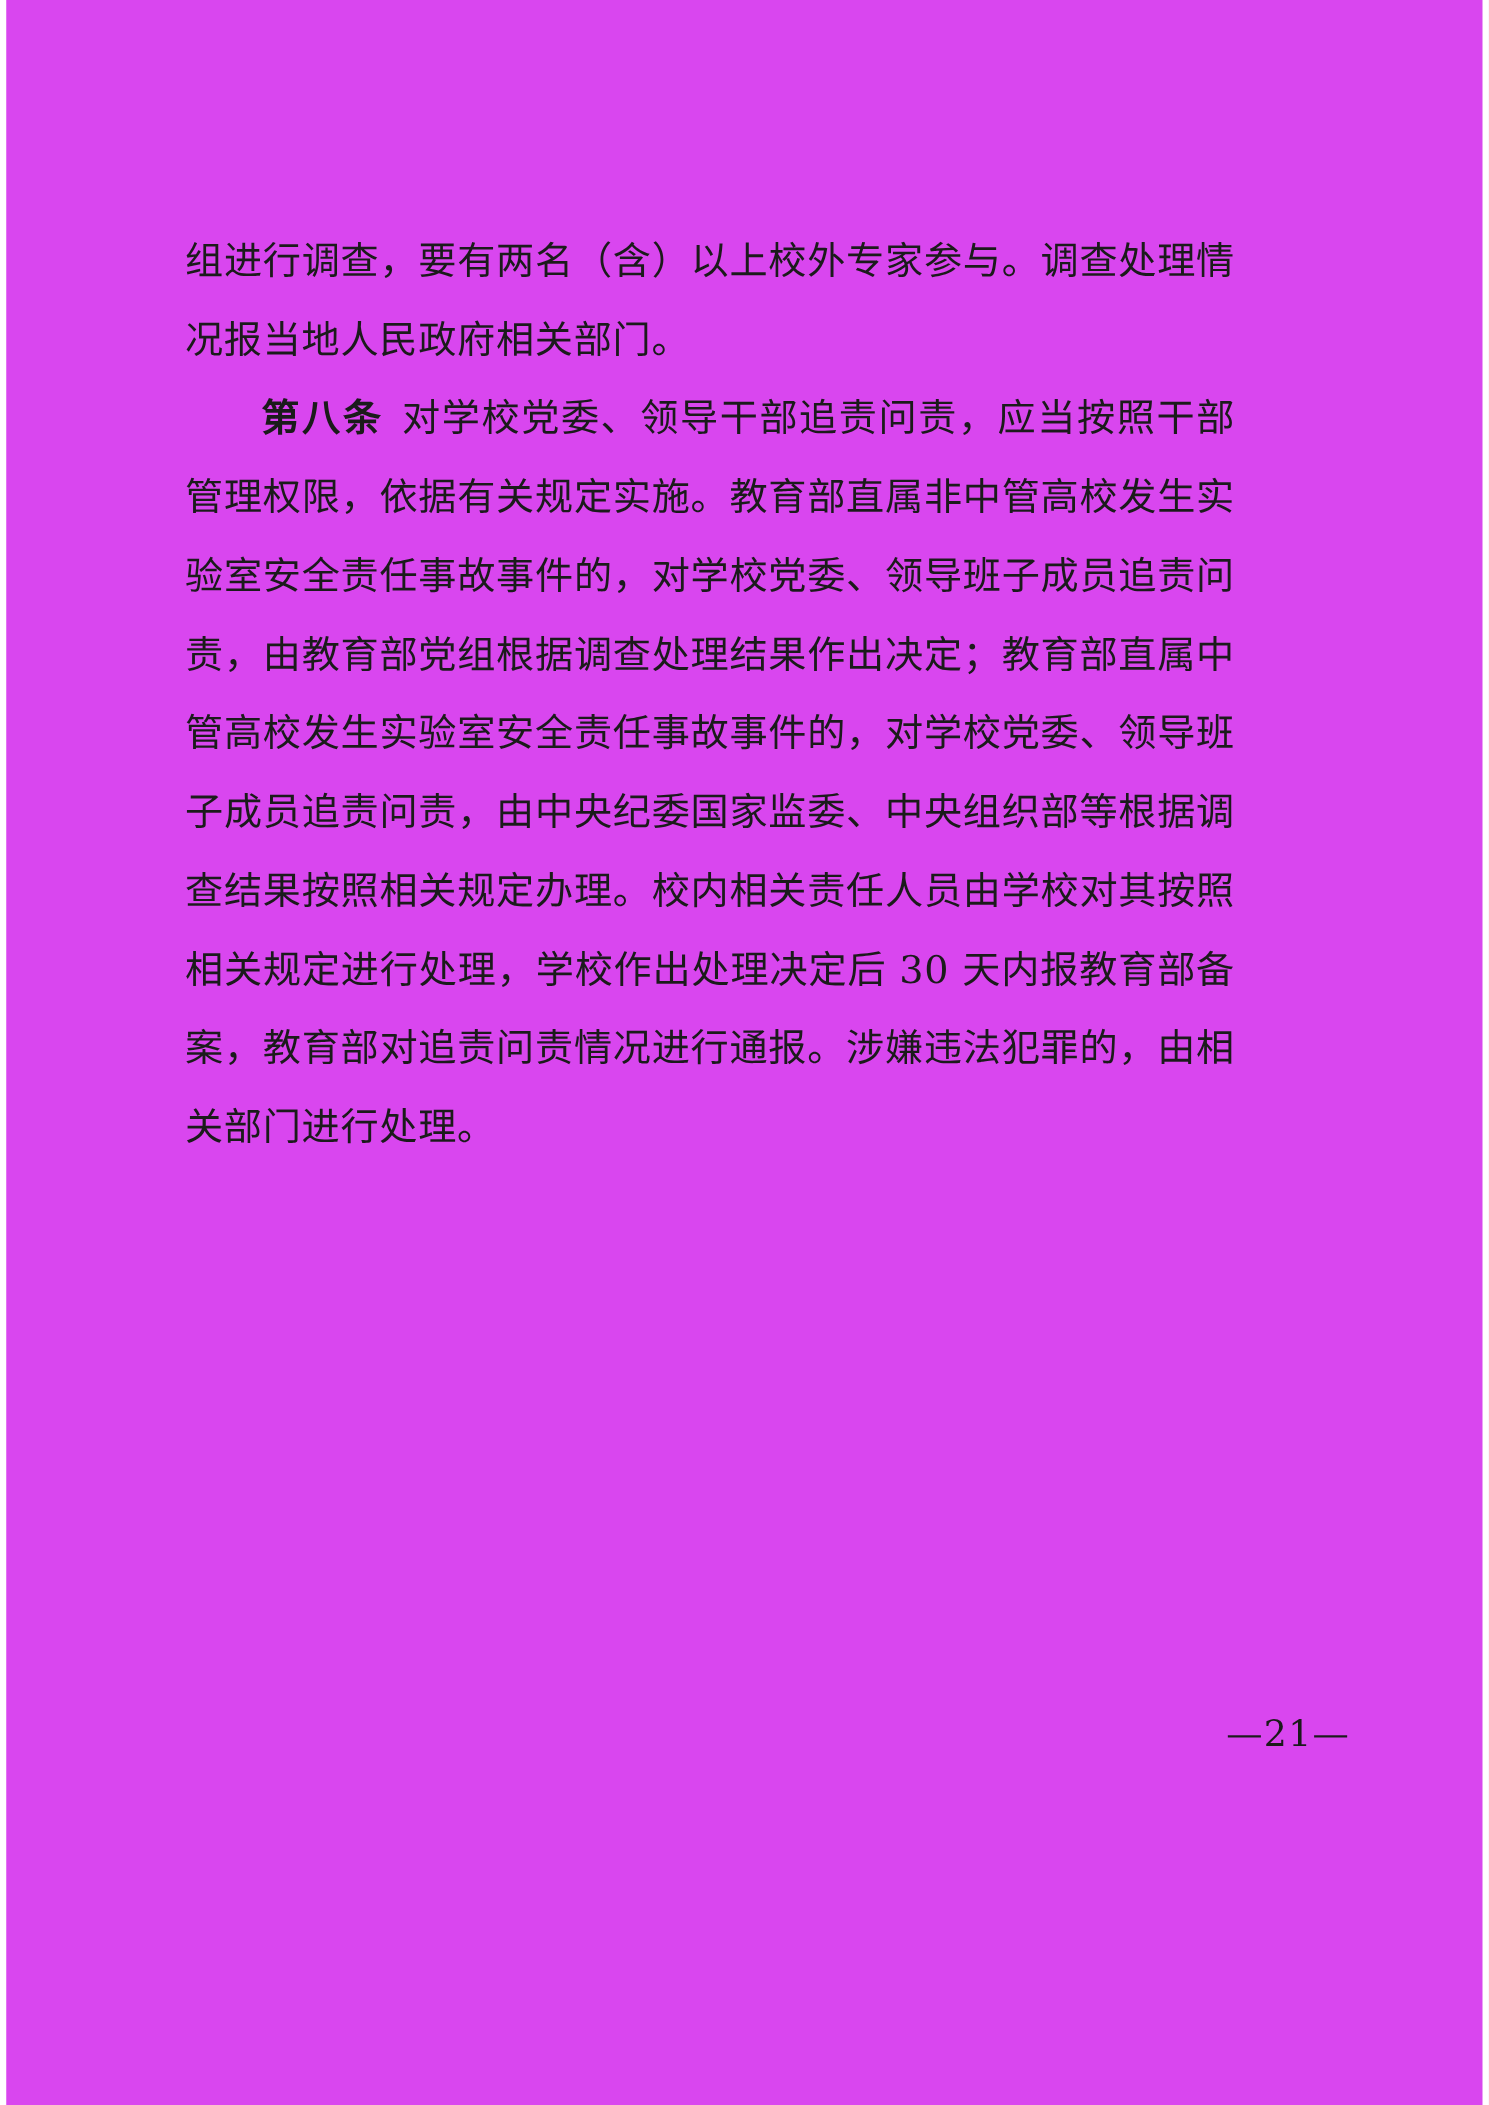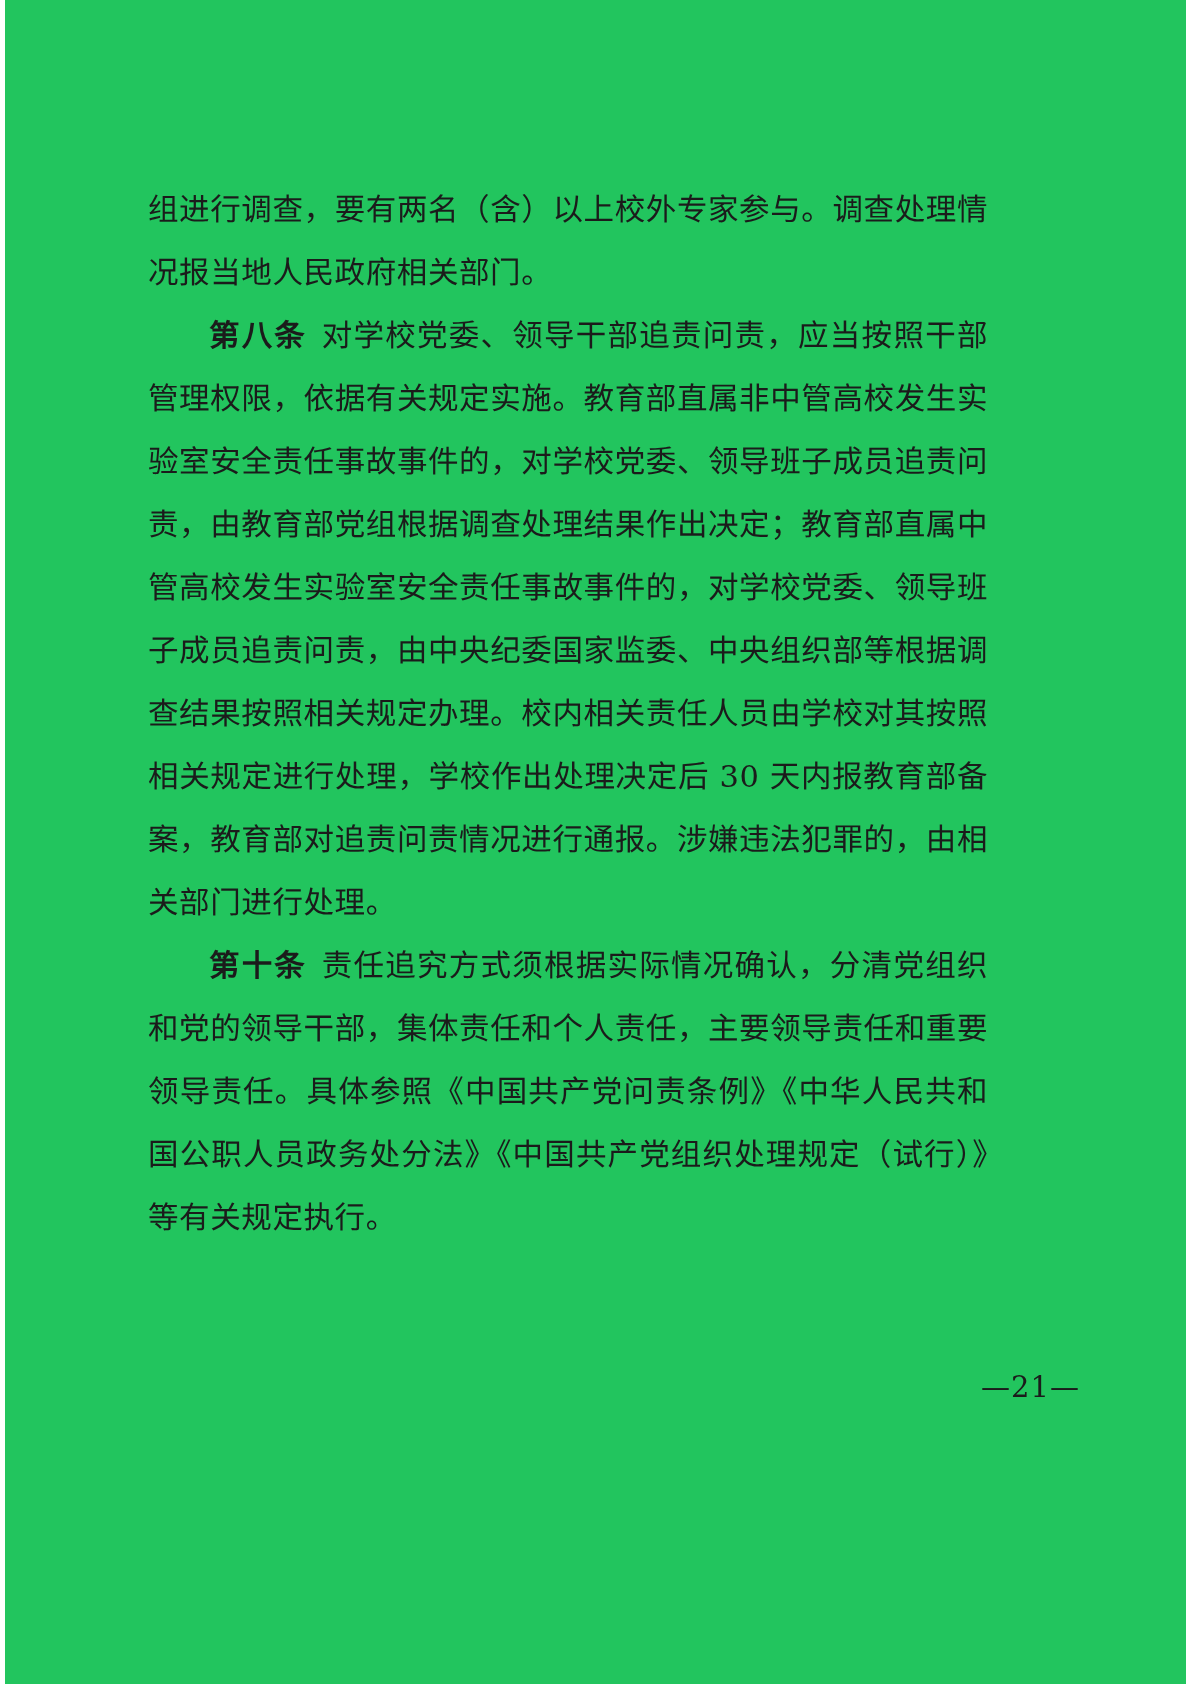--- a/index.html
+++ b/index.html
@@ -4,21 +4,21 @@
 <style>
   html, body {
     margin: 0;
     padding: 0;
     background: #ffffff;
   }
   .page {
     position: relative;
     width: 1181px;
     height: 1684px;
-    background: #22c55e;
+    background: #d946ef;
     margin: 0 auto;
     overflow: hidden;
     font-family: "DejaVu Serif", "Liberation Serif", serif;
     color: #1a1a1a;
   }
   .content {
     position: absolute;
     left: 143px;
     top: 178px;
     width: 840px;
@@ -65,20 +65,17 @@
 
     <p class="para">
       <span>组进行调查，要有两名（含）以上校外专家参与。调查处理情况报当地人民政府相关部门。</span>
     </p>
 
     <p class="para indent">
       <span class="art-label">第八条</span><span class="sp"></span><span>对学校党委、领导干部追责问责，应当按照干部管理权限，依据有关规定实施。教育部直属非中管高校发生实验室安全责任事故事件的，对学校党委、领导班子成员追责问责，由教育部党组根据调查处理结果作出决定；教育部直属中管高校发生实验室安全责任事故事件的，对学校党委、领导班子成员追责问责，由中央纪委国家监委、中央组织部等根据调查结果按照相关规定办理。校内相关责任人员由学校对其按照相关规定进行处理，学校作出处理决定后 30 天内报教育部备案，教育部对追责问责情况进行通报。涉嫌违法犯罪的，由相关部门进行处理。</span>
     </p>
 
 
-    <p class="para indent">
-      <span class="art-label">第十条</span><span class="sp"></span><span>责任追究方式须根据实际情况确认，分清党组织和党的领导干部，集体责任和个人责任，主要领导责任和重要领导责任。具体参照《中国共产党问责条例》《中华人民共和国公职人员政务处分法》《中国共产党组织处理规定（试行）》等有关规定执行。</span>
-    </p>
 
   </div>
 
   <div class="footer">—21—</div>
 </div>
 
 </body></html>

